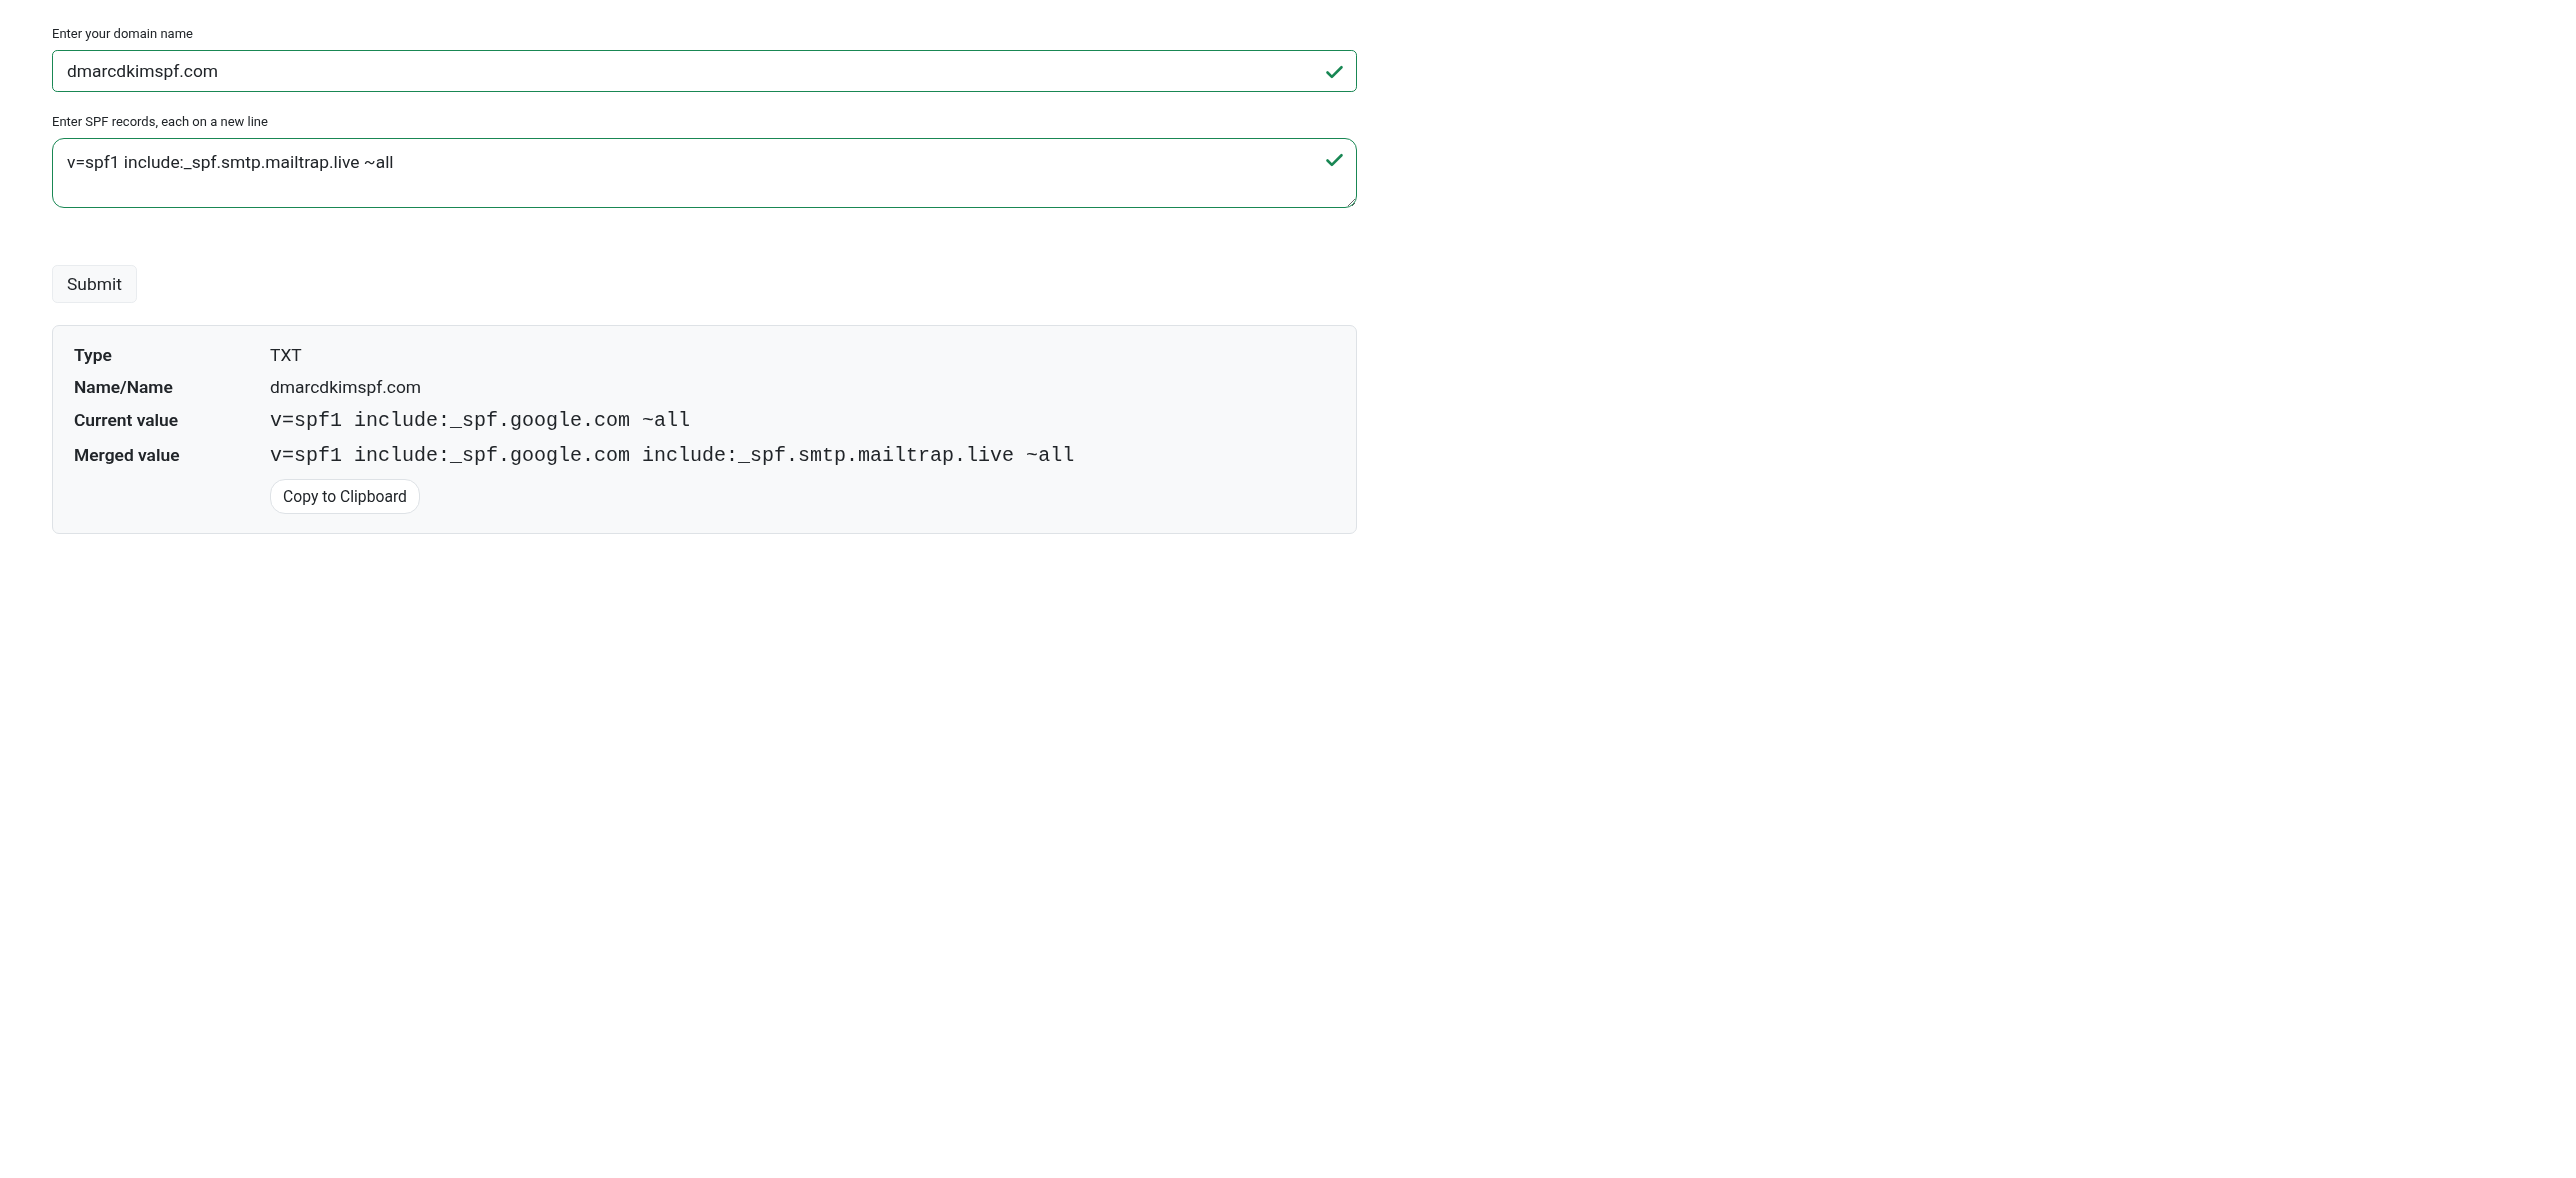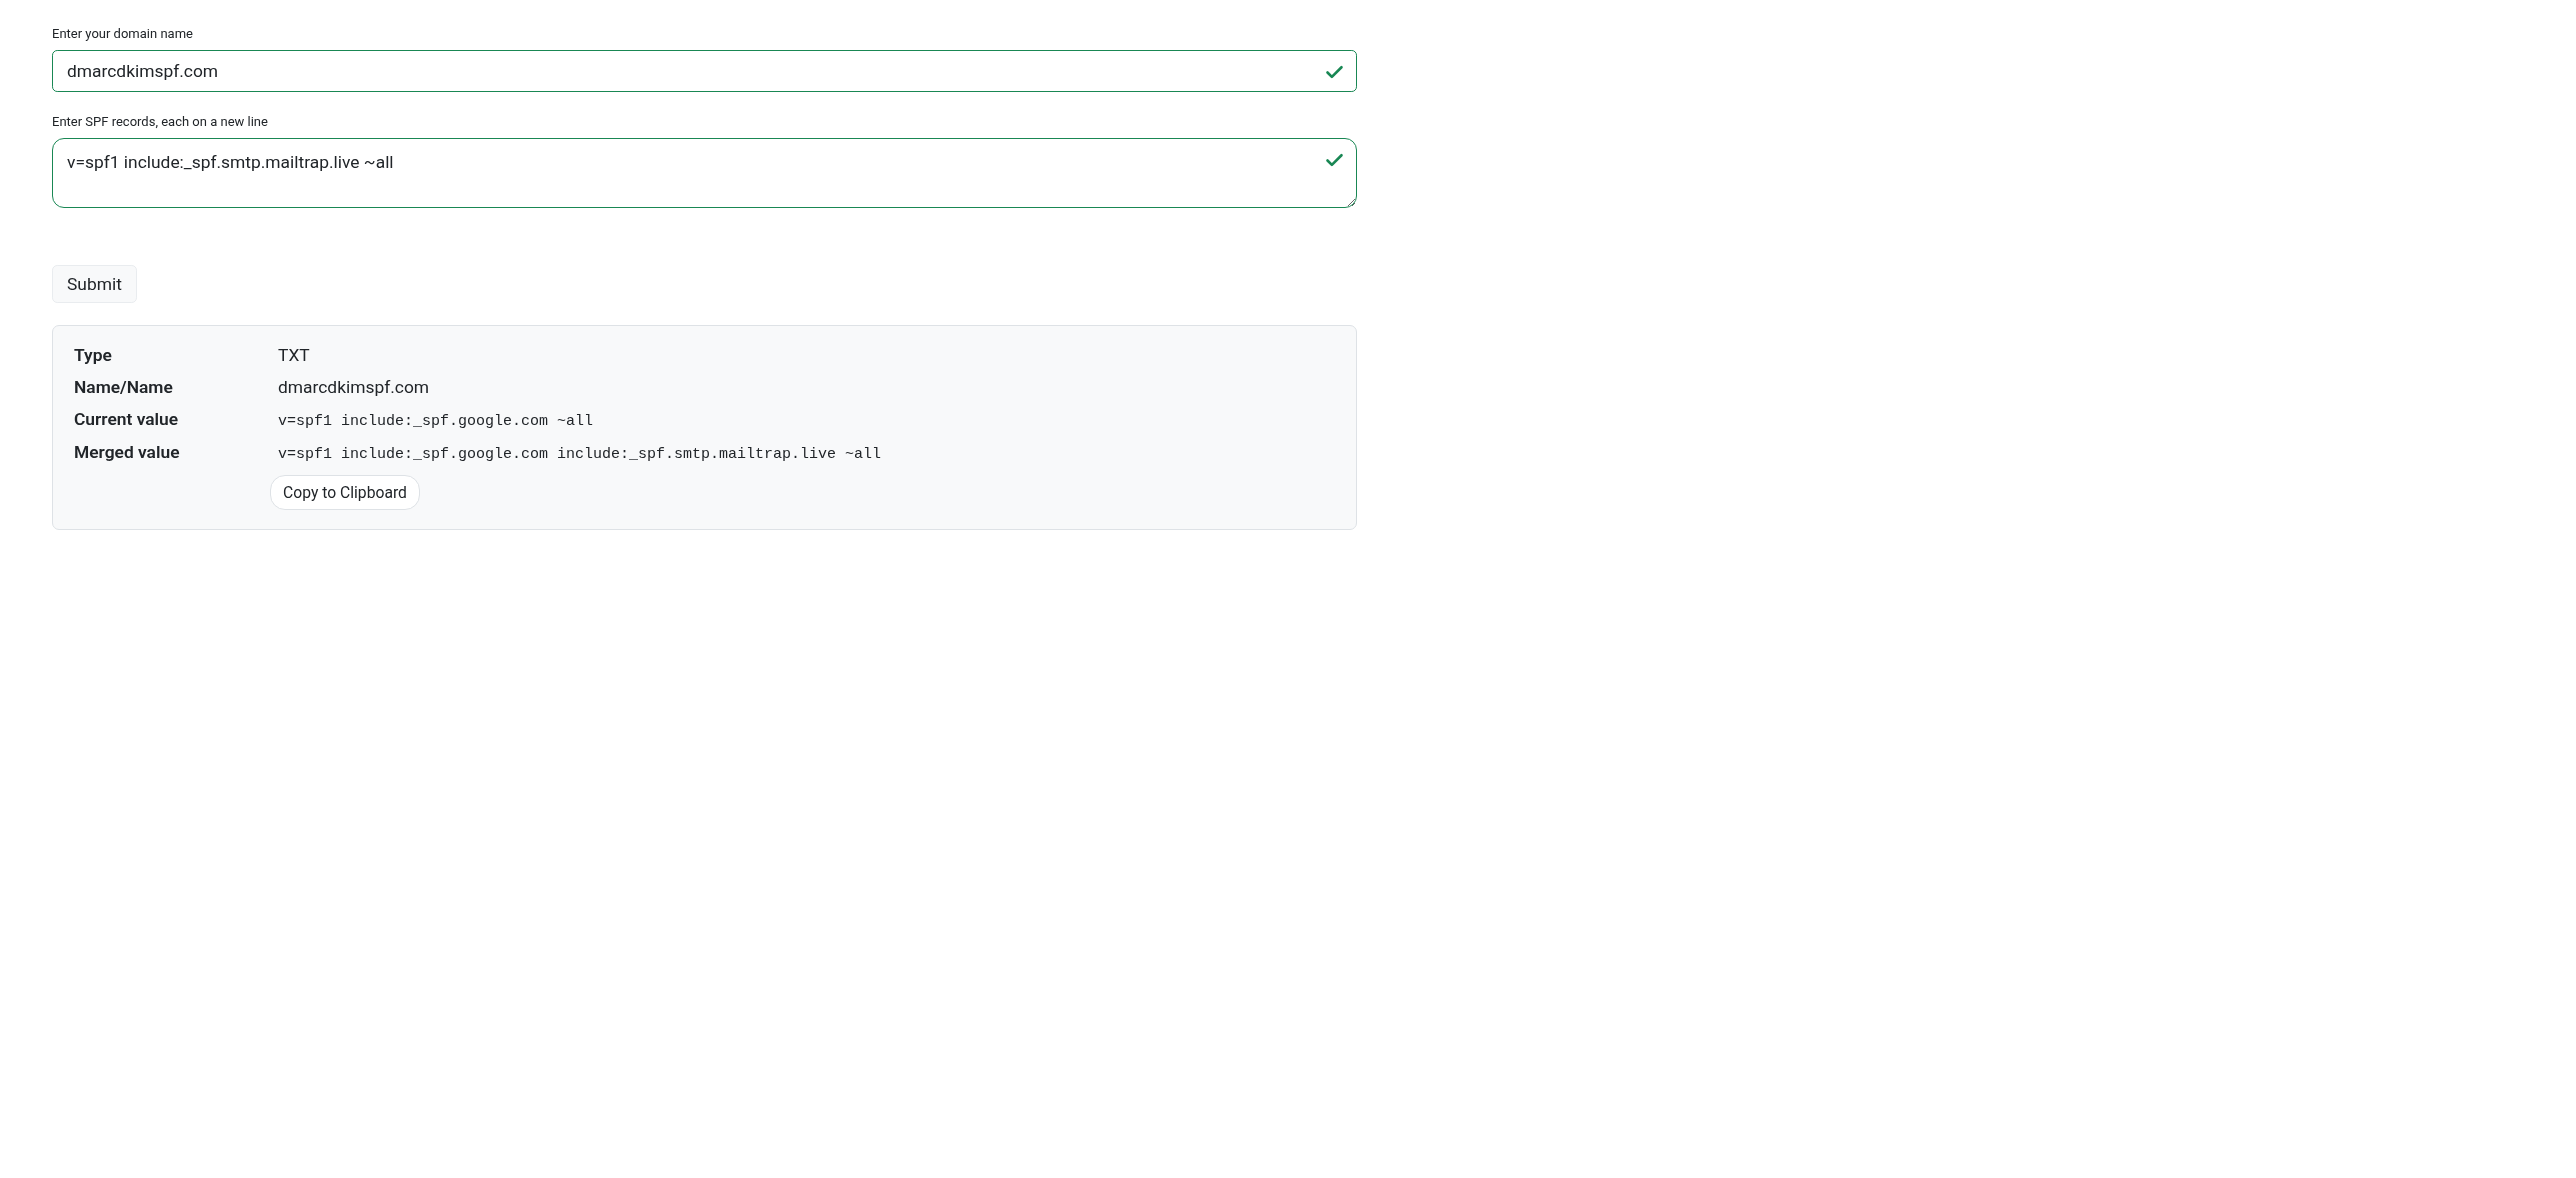--- a/index.html
+++ b/index.html
@@ -90,36 +90,35 @@
     .result-title {
       font-size: 22.6px;
       font-weight: 600;
       margin-bottom: 19px;
       color: #212529;
     }
     .kv-row {
       display: flex;
       align-items: baseline;
       margin-bottom: 12px;
-      gap: 8px;
     }
     .kv-label {
       width: 196px;
       flex-shrink: 0;
       font-size: 17.4px;
       font-weight: 600;
       color: #212529;
     }
     .kv-value {
       font-size: 17.4px;
       color: #212529;
     }
     .kv-value.mono {
       font-family: "SFMono-Regular", Consolas, "Liberation Mono", Menlo, monospace;
-      font-size: 15px;
+      font-size: 20px;
     }
     .copy-btn-row {
       margin-left: 196px;
       margin-top: 3.5px;
     }
     .copy-btn {
       display: inline-block;
       padding: 7px 12px;
       font-size: 15.7px;
       border: 0.9px solid #dee2e6;

